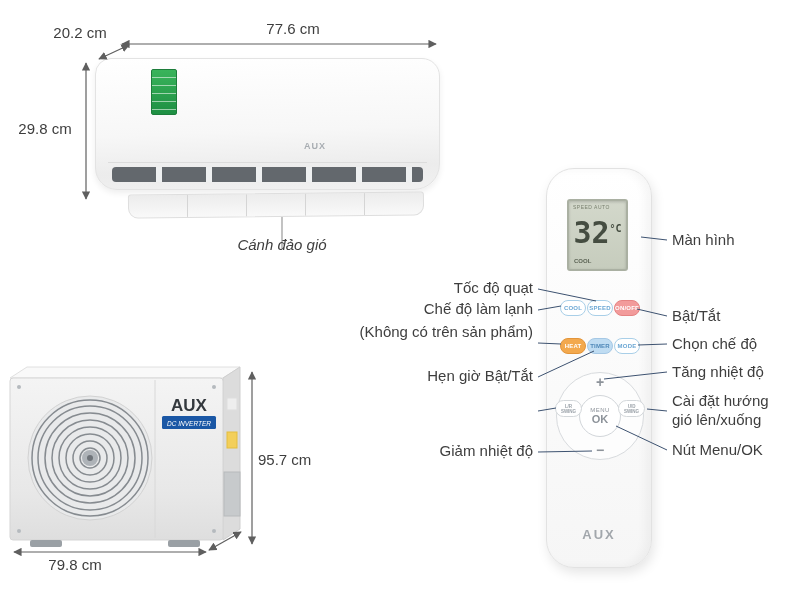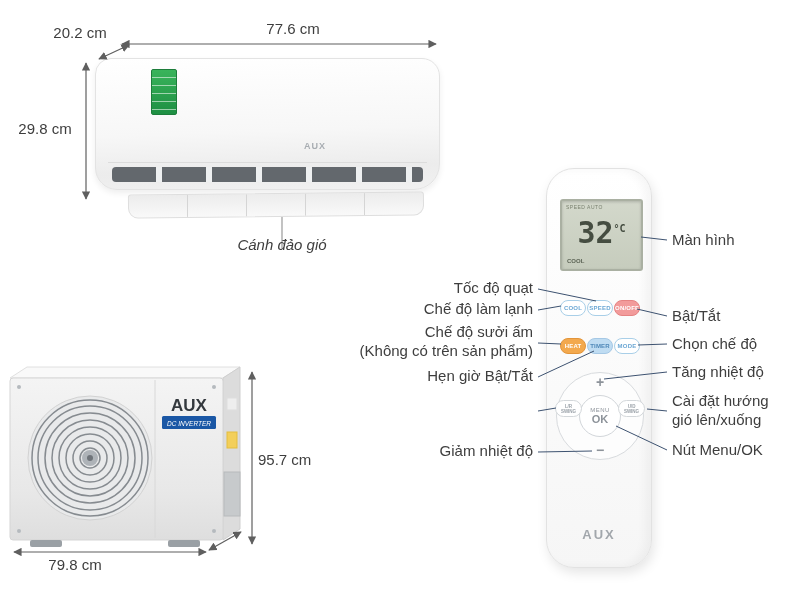--- a/index.html
+++ b/index.html
@@ -29,21 +29,21 @@
   .indoor-brand { position:absolute; left:199px; top:82px; width:40px; text-align:center;
     font-size:9px; font-weight:bold; letter-spacing:1px; color:#a8adb2; }
   .flap { position:absolute; left:128px; top:193px; width:296px; height:24px; z-index:1;
     background-image:repeating-linear-gradient(90deg,transparent 0 58px,#d5d5d5 58px 59px),linear-gradient(180deg,#ececec,#f9f9f9);
     border:1px solid #dedede; border-radius:3px 3px 10px 10px; transform:rotate(-0.6deg); }
 
   
   .remote { position:absolute; left:546px; top:168px; width:106px; height:400px; z-index:2;
     background:linear-gradient(180deg,#ffffff,#f6f6f6); border:1px solid #e2e2e2; border-radius:28px;
     box-shadow:inset -6px 0 10px rgba(0,0,0,0.04), 2px 5px 12px rgba(0,0,0,0.10); }
-  .lcd { position:absolute; left:13px; top:30px; width:83px; height:72px; border-radius:3px;
+  .lcd { position:absolute; left:20px; top:30px; width:61px; height:72px; border-radius:3px;
     border:2px solid #aab0a2; background:linear-gradient(180deg,#d3d8cb,#c6ccbd);
     box-shadow:inset 0 1px 3px rgba(0,0,0,0.18);padding-left:9px; }
   .lcd-status { position:absolute; top:3px; left:4px; font-size:5px; color:#79806f; letter-spacing:0.5px; }
   .lcd-temp { position:absolute; top:12px; left:0; right:0; text-align:center; color:#454d41;
     font-family:"DejaVu Sans Mono", monospace; font-weight:bold; font-size:30px; line-height:32px; }
   .lcd-temp sup { font-size:10px; font-weight:bold; }
   .lcd-mode { position:absolute; bottom:5px; left:5px; font-size:6px; font-weight:bold; color:#5b6354; }
 
   .rbtn { position:absolute; width:26px; height:16px; border-radius:8px; display:flex; align-items:center;
     justify-content:center; font-size:6px; font-weight:bold; letter-spacing:0.2px; }
@@ -192,21 +192,20 @@
       <line x1="667" y1="344" x2="638" y2="345"></line>
       <line x1="667" y1="372" x2="604" y2="379"></line>
       <line x1="667" y1="411" x2="647" y2="409"></line>
       <line x1="667" y1="450" x2="616" y2="426"></line>
     </g>
   </svg>
 
   <div class="lbl l" style="right:267px; top:279px;">Tốc độ quạt</div>
   <div class="lbl l" style="right:267px; top:300px;">Chế độ làm lạnh</div>
   <div class="lbl l wrap" style="right:267px; top:322px;">
-    <span class="line">Chế độ sưởi ấm</span>
     <span class="line">(Không có trên sản phẩm)</span>
   </div>
   <div class="lbl l" style="right:267px; top:367px;">Hẹn giờ Bật/Tắt</div>
   <div class="lbl l" style="right:267px; top:442px;">Giảm nhiệt độ</div>
 
   <div class="lbl r" style="left:672px; top:231px;">Màn hình</div>
   <div class="lbl r" style="left:672px; top:307px;">Bật/Tắt</div>
   <div class="lbl r" style="left:672px; top:335px;">Chọn chế độ</div>
   <div class="lbl r" style="left:672px; top:363px;">Tăng nhiệt độ</div>
   <div class="lbl r wrap" style="left:672px; top:391px; width:116px;">Cài đặt hướng gió lên/xuống</div>

